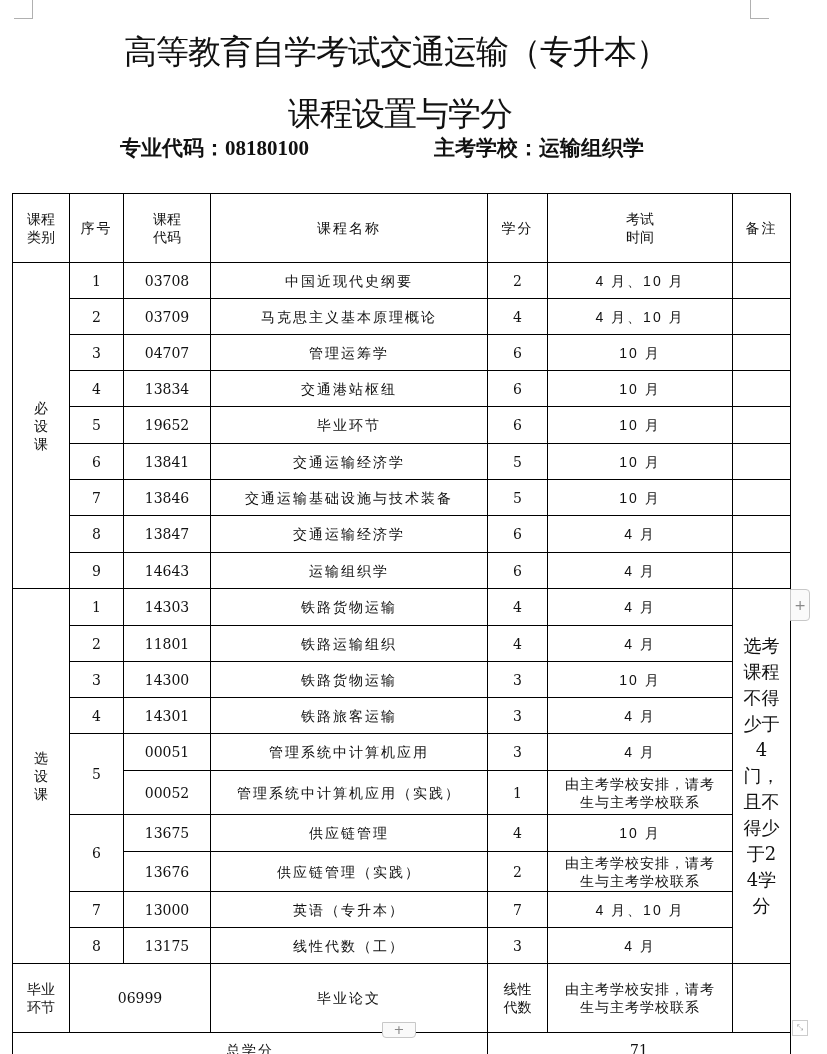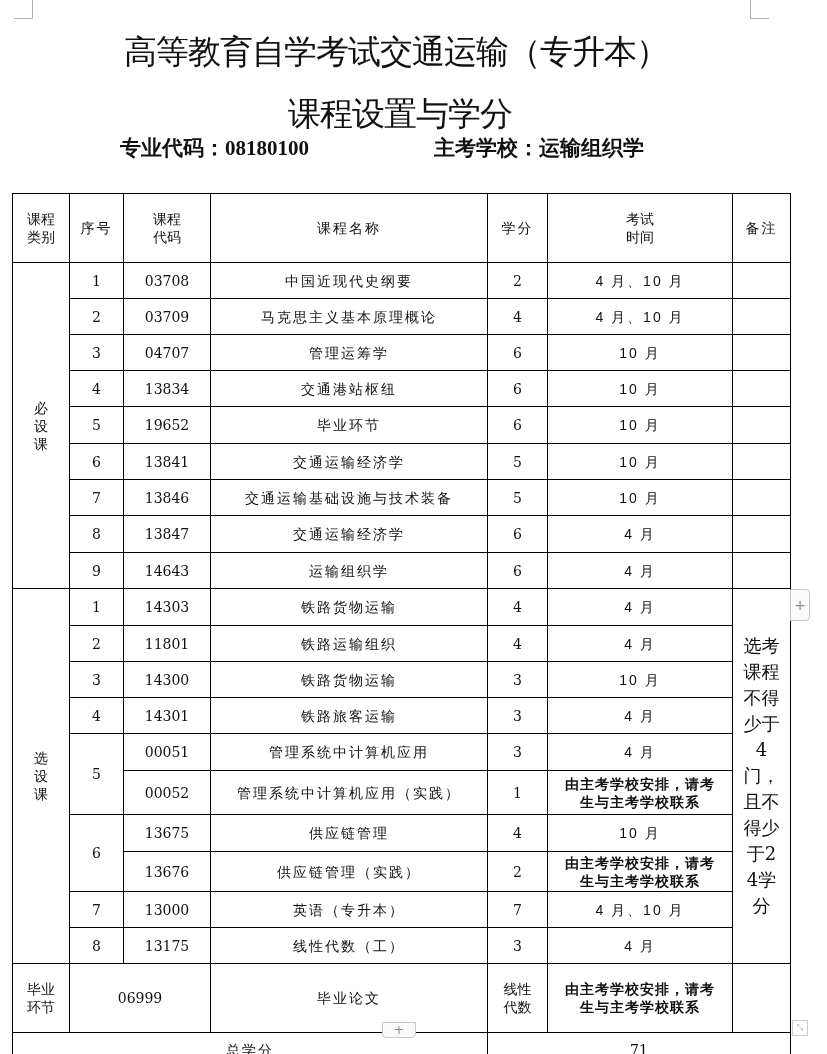--- a/index.html
+++ b/index.html
@@ -15,21 +15,21 @@
   .meta { position:absolute; top:134px; font-family:"DejaVu Sans","Liberation Sans",sans-serif;
           font-size:21px; font-weight:bold; }
   .meta.left { left:120px; }
   .meta.right { left:434px; }
   .meta .num { font-family:"Liberation Serif","DejaVu Serif",serif; font-weight:bold; }
   table.grid { position:absolute; left:12px; top:193px; border-collapse:collapse; table-layout:fixed; width:778px; }
   table.grid td { border:1.5px solid #000; text-align:center; vertical-align:middle; padding:0;
                   font-size:14px; line-height:18px; }
   .h2 { line-height:19px; }
   .cjk { letter-spacing:2px; font-family:Liberation Sans, sans-serif; }
-  .note2 { font-size:13px; line-height:17px; letter-spacing:1px;font-weight:bold; }
+  .note2 { font-size:13px; line-height:17px; letter-spacing:1px; }
   .vert { width:28px; margin:16px auto; font-size:14px; line-height:18px; word-break:break-all; }
   .sidenote { width:40px; margin:0 auto; font-size:18px; line-height:26px; word-break:break-all; }
   .addbtn { position:absolute; width:18px; height:30px; border:1px solid #c8c8c8; border-radius:0 4px 4px 0;
             background:#fafafa; color:#888; font-size:14px; text-align:center; line-height:30px;
             font-family:"DejaVu Sans",sans-serif; }
   .addrow { position:absolute; left:382px; top:1022px; width:32px; height:14px; border:1px solid #c8c8c8;
             border-radius:0 0 4px 4px; background:#fafafa; color:#888; font-size:13px; line-height:13px;
             text-align:center; font-family:"DejaVu Sans",sans-serif; }
   .resize { position:absolute; left:792px; top:1020px; width:14px; height:14px; border:1px solid #ccc;
             background:#fff; color:#999; font-size:8px; line-height:14px; text-align:center;

